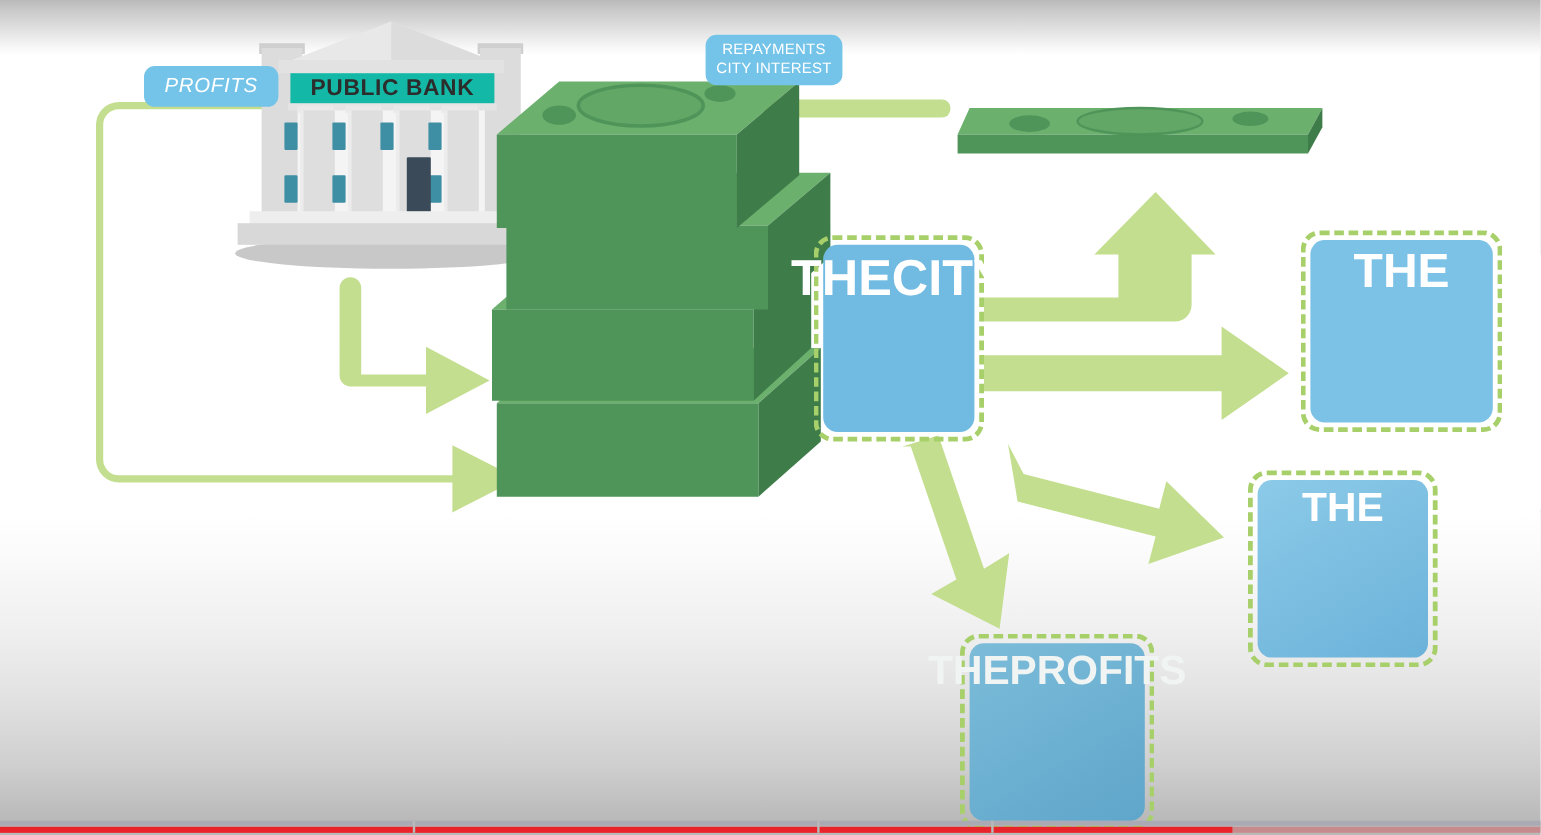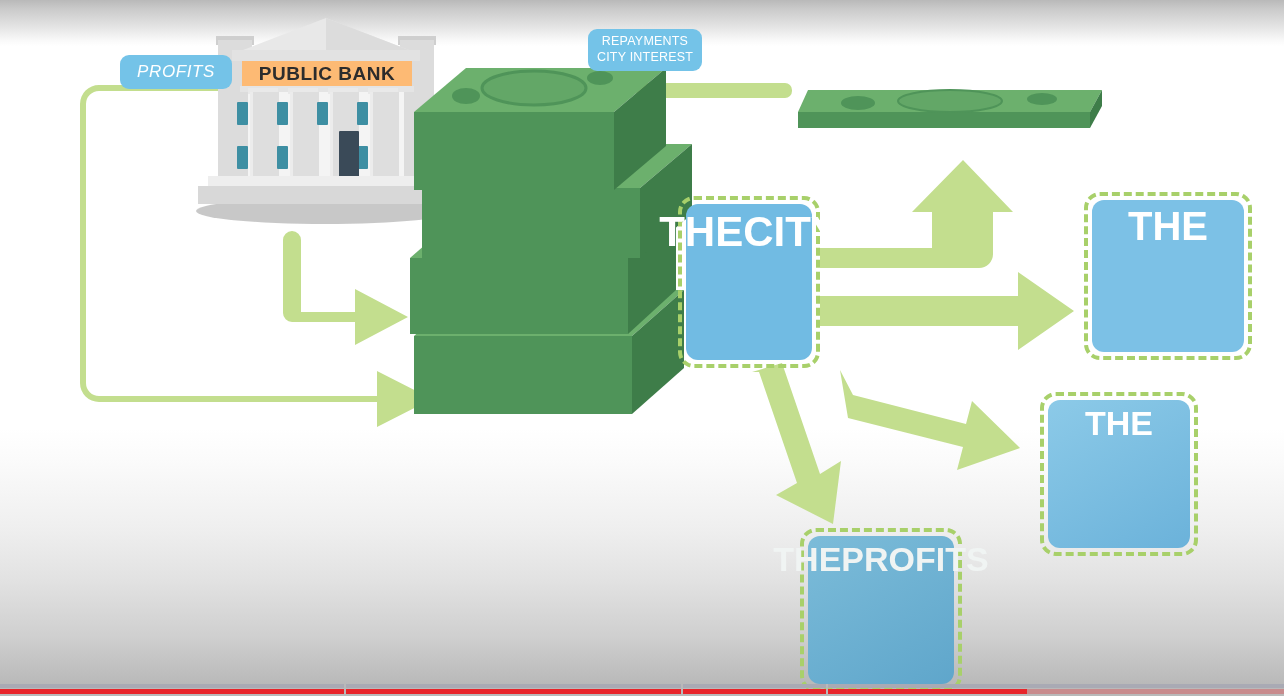--- a/index.html
+++ b/index.html
@@ -113,21 +113,21 @@
   .bank-architrave {
     position: absolute;
     left: 40px; top: 34px;
     width: 188px; height: 11px;
     background: #e2e2e2;
   }
   .bank-frieze {
     position: absolute;
     left: 50px; top: 45px;
     width: 170px; height: 26px;
-    background: #fdba74;
+    background: #14b8a6;
     display: flex;
     align-items: center;
     justify-content: center;
   }
   .bank-name {
     font-family: "Liberation Sans", sans-serif;
     font-weight: 700;
     font-size: 19px;
     letter-spacing: .5px;
     color: #2c2c2c;

